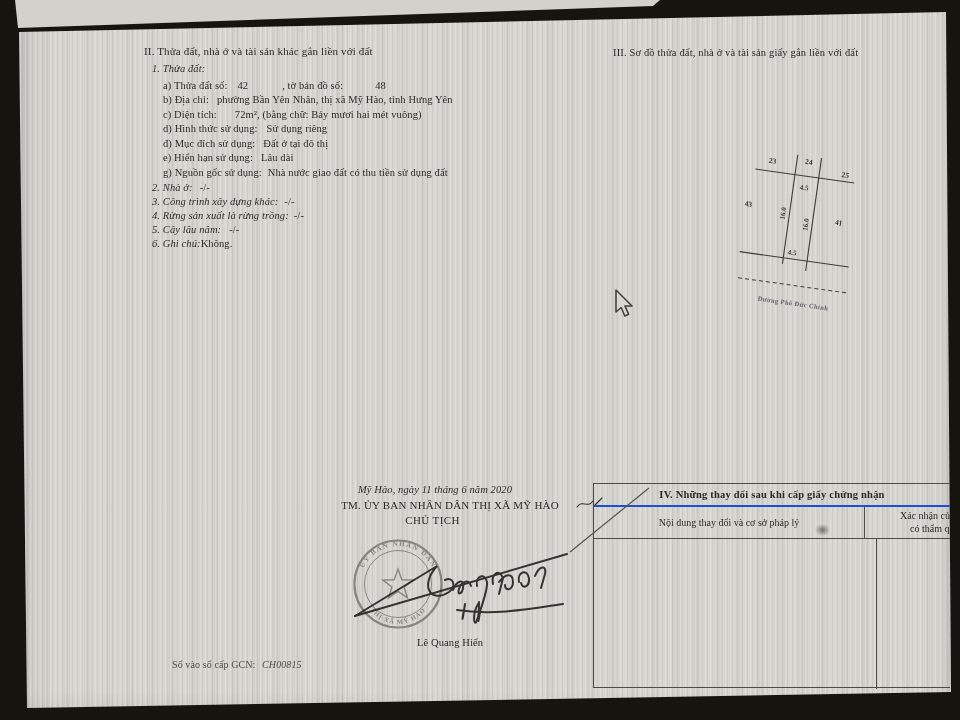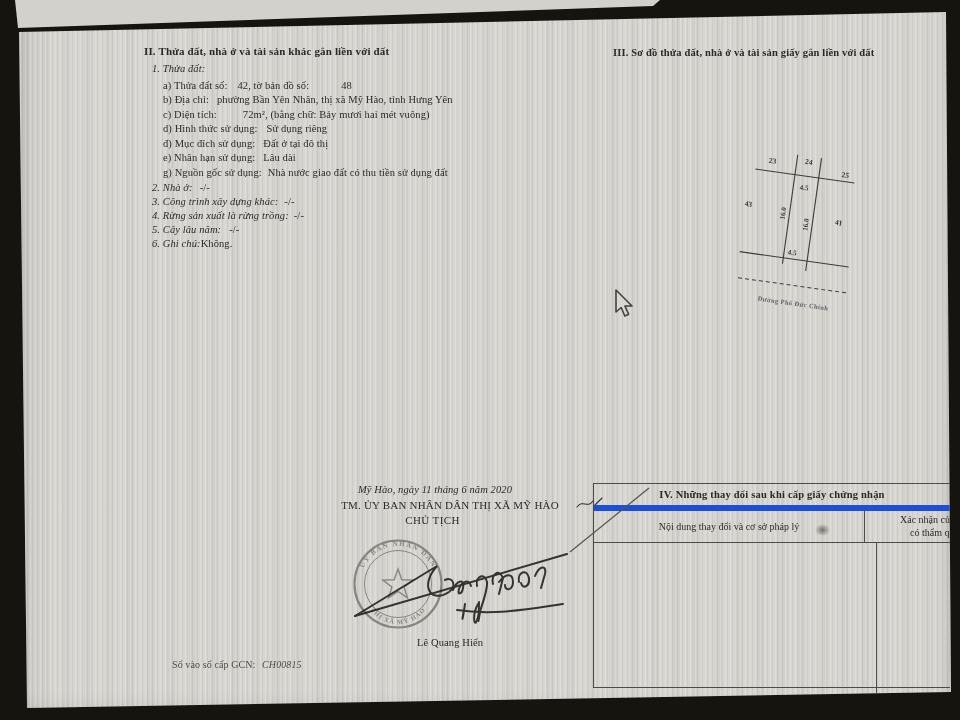--- a/index.html
+++ b/index.html
@@ -24,29 +24,29 @@
       repeating-linear-gradient(90deg, rgba(255,255,255,.17) 0 1px, rgba(0,0,0,0) 1px 2px, rgba(0,0,0,.05) 2px 3px, rgba(0,0,0,0) 3px 5px),
       repeating-linear-gradient(90deg, rgba(0,0,0,.028) 0 8px, rgba(0,0,0,0) 8px 21px),
       linear-gradient(90deg, rgba(0,0,0,.13) 0, rgba(0,0,0,0) 48px),
       linear-gradient(270deg, rgba(0,0,0,.10) 0, rgba(0,0,0,0) 26px),
       linear-gradient(0deg, rgba(0,0,0,.07) 0, rgba(0,0,0,0) 28px);
   }
   .line{position:absolute;font-size:10.5px;white-space:nowrap;letter-spacing:.1px;}
   .b{font-weight:normal;}
   .i{font-style:italic;}
   .c{text-align:center;}
-  .hdr{position:absolute;font-weight:bold;white-space:nowrap;letter-spacing:.15px;}
+  .hdr{position:absolute;font-weight:normal;white-space:nowrap;letter-spacing:.15px;}
   .smudge{
     position:absolute;left:815px;top:524px;width:15px;height:12px;border-radius:50%;
     background:radial-gradient(ellipse at center, rgba(45,38,24,.55), rgba(45,38,24,0) 72%);
   }
   
   .tbl{position:absolute;left:593px;top:483px;width:356px;height:203px;
        border:1px solid #4d4c46;border-right:none;}
-  .tbl-title{height:21px;border-bottom:6px solid #1d4ed8;display:flex;align-items:center;justify-content:center;
+  .tbl-title{height:21px;border-bottom:2px solid #1d4ed8;display:flex;align-items:center;justify-content:center;
        font-weight:bold;font-size:10.5px;letter-spacing:.2px;}
   .tbl-head{display:flex;height:31px;border-bottom:1px solid #4d4c46;gap:28px;}
   .tbl-c1{width:282px;border-right:1px solid #4d4c46;display:flex;align-items:center;justify-content:center;
        font-size:10px;}
   .tbl-c2{flex:1;font-size:10px;padding:2px 0 0 7px;line-height:13px;white-space:nowrap;}
   .tbl-body{display:flex;height:150px;}
   .tbl-b1{width:282px;border-right:1px solid #4d4c46;}
   svg{position:absolute;overflow:visible;}
   svg text{font-family:"Liberation Serif", serif;}
 </style>
@@ -58,41 +58,41 @@
   <div class="page-strip"></div>
 
   <div class="paper">
     <div class="texture"></div>
 
     <div class="hdr" style="left:144px;top:45px;font-size:11px">II. Thửa đất, nhà ở và tài sản khác gắn liền với đất</div>
 
     <div class="line b i" style="left:152px;top:63px">1. Thửa đất:</div>
 
     <div class="line" style="left:163px;top:80px">
-      <span>a) Thửa đất số:</span><span class="b" style="margin-left:10px">42</span><span style="">, tờ bản đồ số:</span><span class="b" style="margin-left:32px">48</span>
+      <span>a) Thửa đất số:</span><span class="b" style="margin-left:10px">42</span><span style="margin-left:34px">, tờ bản đồ số:</span><span class="b" style="margin-left:32px">48</span>
     </div>
 
     <div class="line" style="left:163px;top:94px">
       <span>b) Địa chỉ:</span><span style="margin-left:8px">phường Bần Yên Nhân, thị xã Mỹ Hào, tỉnh Hưng Yên</span>
     </div>
 
     <div class="line" style="left:163px;top:109px">
-      <span>c) Diện tích:</span><span style="margin-left:26px">72m²</span><span>, (bằng chữ: Bảy mươi hai mét vuông)</span>
+      <span>c) Diện tích:</span><span style="margin-left:18px">72m²</span><span>, (bằng chữ: Bảy mươi hai mét vuông)</span>
     </div>
 
     <div class="line" style="left:163px;top:123px">
       <span>d) Hình thức sử dụng:</span><span style="margin-left:9px">Sử dụng riêng</span>
     </div>
 
     <div class="line" style="left:163px;top:138px">
       <span>đ) Mục đích sử dụng:</span><span style="margin-left:8px">Đất ở tại đô thị</span>
     </div>
 
     <div class="line" style="left:163px;top:152px">
-      <span>e) Nhân hạn sử dụng:</span><span style="margin-left:8px">Lâu dài</span>
+      <span>e) Hiển hạn sử dụng:</span><span style="margin-left:8px">Lâu dài</span>
     </div>
 
     <div class="line" style="left:163px;top:167px">
       <span>g) Nguồn gốc sử dụng:</span><span style="margin-left:6px">Nhà nước giao đất có thu tiền sử dụng đất</span>
     </div>
 
     <div class="line" style="left:152px;top:182px">
       <span class="b i">2. Nhà ở:</span><span style="margin-left:7px">-/-</span>
     </div>
     <div class="line" style="left:152px;top:196px">

